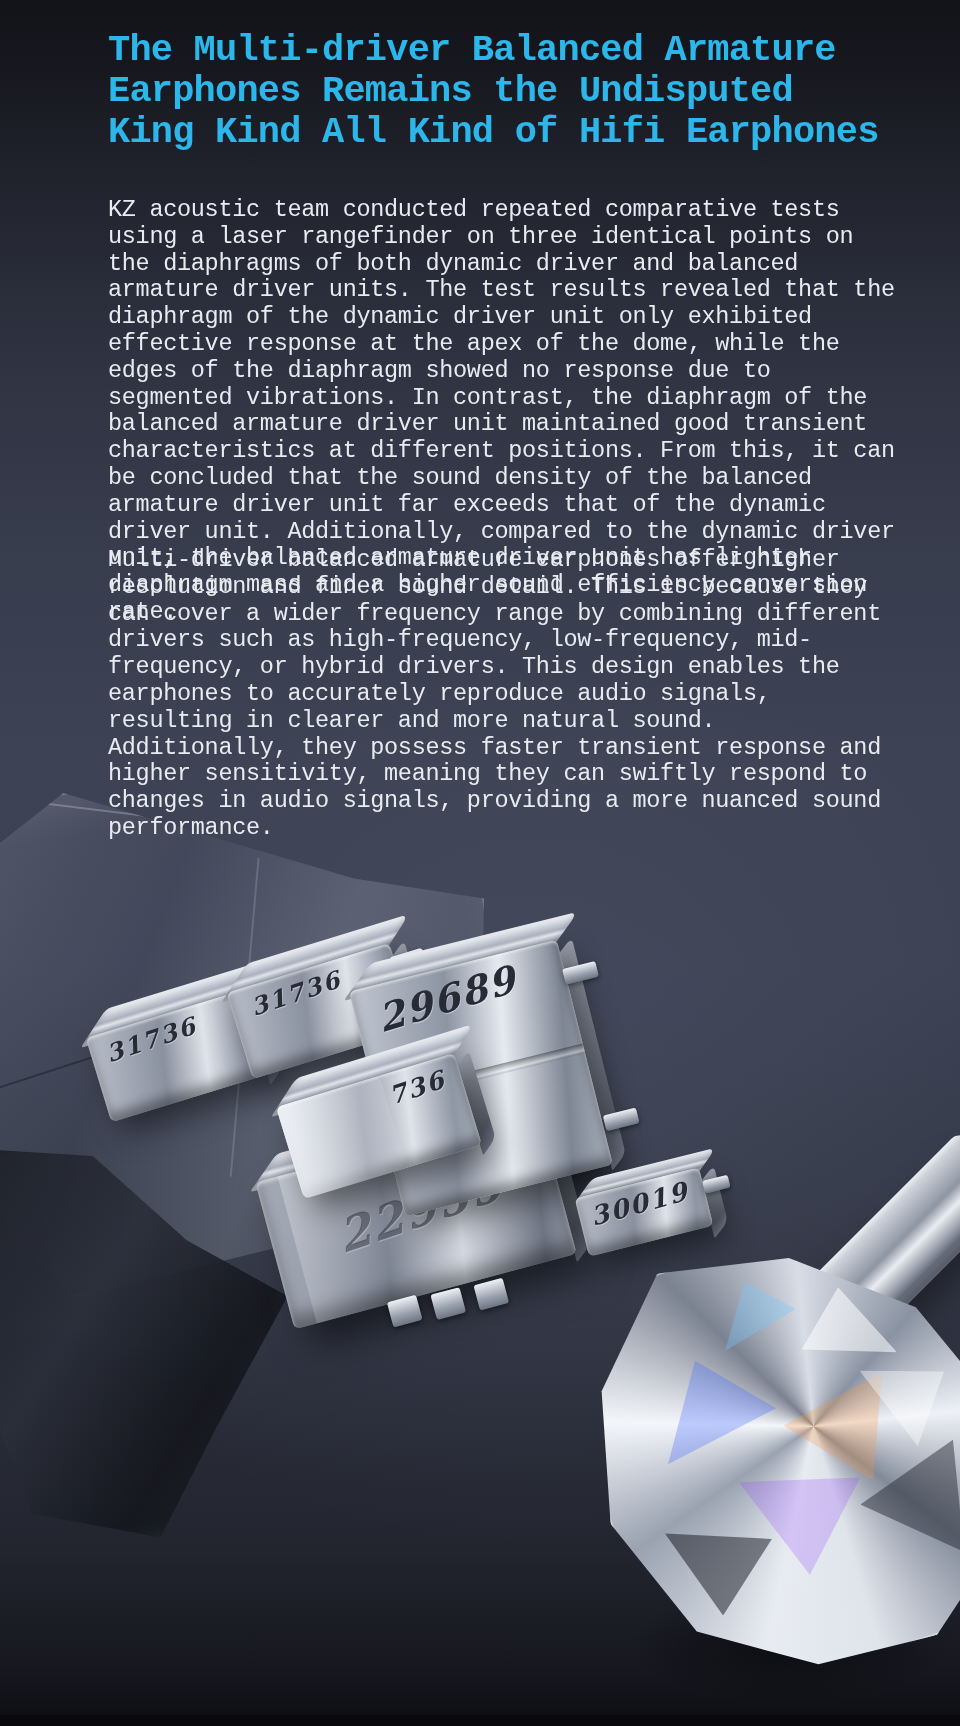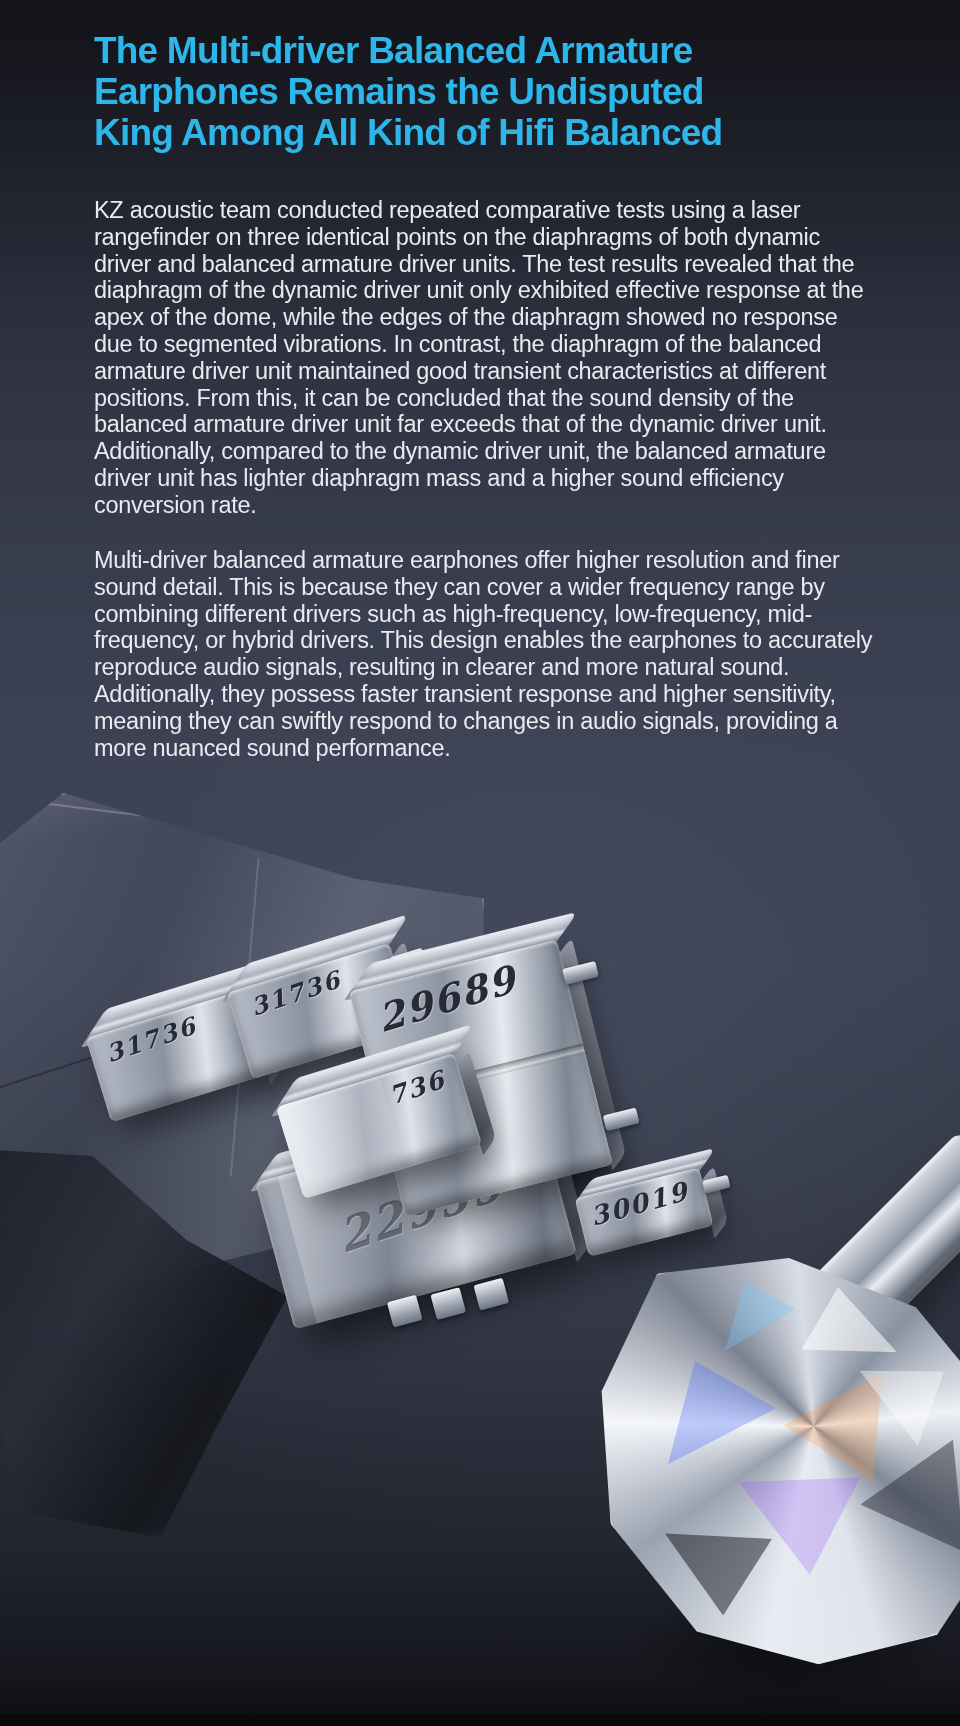--- a/index.html
+++ b/index.html
@@ -13,21 +13,21 @@
     background:
       radial-gradient(900px 720px at 56% 64%, rgba(168,182,208,0.10), rgba(0,0,0,0) 62%),
       linear-gradient(180deg,
         #131419 0%, #17181f 4%, #20222c 10%, #2e3240 20%, #383d4e 32%,
         #3d4254 44%, #3b4052 56%, #343948 68%, #2b2e3b 80%, #22242e 90%,
         #16171e 97%, #0c0c10 100%);
   }
   .bottom-strip{position:absolute;left:0;bottom:0;width:960px;height:11px;background:#09090c;z-index:6;}
 
   
-  .copy{position:absolute;z-index:5;left:94px;width:788px;}
+  .copy{position:absolute;z-index:5;left:108px;width:788px;font-family:Liberation Mono, monospace;}
   .headline{
     top:30px;margin:0;color:#2db6ea;font-weight:bold;
     font-size:37px;line-height:41px;letter-spacing:-0.8px;
   }
   .headline span{display:block;}
   .para{
     margin:0;color:#e9ebf1;font-size:23.5px;line-height:26.8px;letter-spacing:-0.3px;
   }
   .p1{top:197px;}
   .p2{top:547px;}
@@ -244,19 +244,19 @@
     <div class="shard s5"></div>
     <div class="shard s6"></div>
     <div class="shard s7"></div>
     <div class="shard s8"></div>
   </div>
 </div>
 
 <h1 class="copy headline">
   <span>The Multi-driver Balanced Armature</span>
   <span>Earphones Remains the Undisputed</span>
-  <span>King Among All Kind of Hifi Balanced</span>
+  <span>King Kind All Kind of Hifi Earphones</span>
 </h1>
 
 <p class="copy para p1">KZ acoustic team conducted repeated comparative tests using a laser rangefinder on three identical points on the diaphragms of both dynamic driver and balanced armature driver units. The test results revealed that the diaphragm of the dynamic driver unit only exhibited effective response at the apex of the dome, while the edges of the diaphragm showed no response due to segmented vibrations. In contrast, the diaphragm of the balanced armature driver unit maintained good transient characteristics at different positions. From this, it can be concluded that the sound density of the balanced armature driver unit far exceeds that of the dynamic driver unit. Additionally, compared to the dynamic driver unit, the balanced armature driver unit has lighter diaphragm mass and a higher sound efficiency conversion rate.</p>
 <p class="copy para p2">Multi-driver balanced armature earphones offer higher resolution and finer sound detail. This is because they can cover a wider frequency range by combining different drivers such as high-frequency, low-frequency, mid-frequency, or hybrid drivers. This design enables the earphones to accurately reproduce audio signals, resulting in clearer and more natural sound. Additionally, they possess faster transient response and higher sensitivity, meaning they can swiftly respond to changes in audio signals, providing a more nuanced sound performance.</p>
 
 <div class="bottom-strip"></div>
 
 </body></html>

